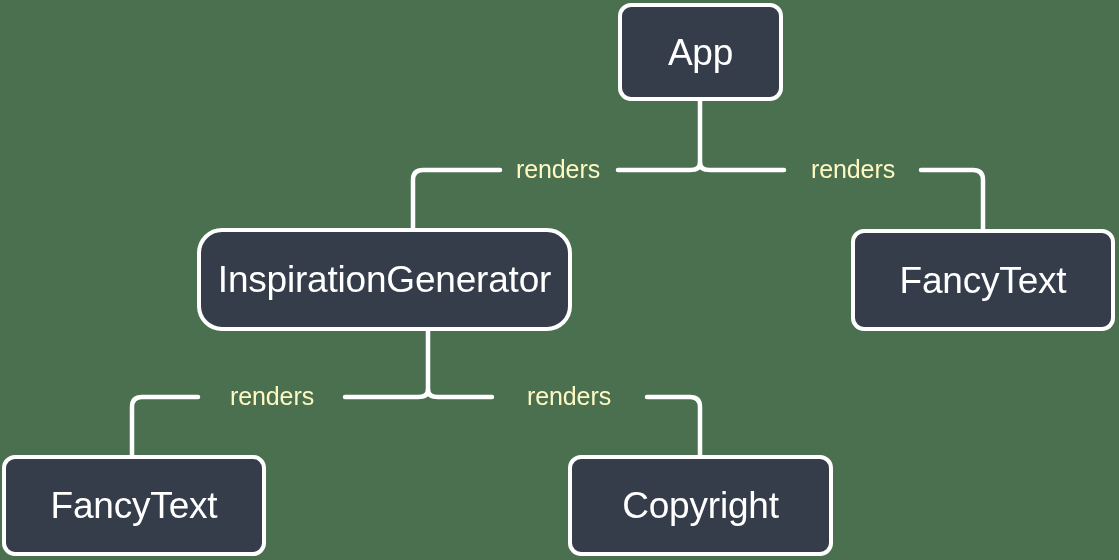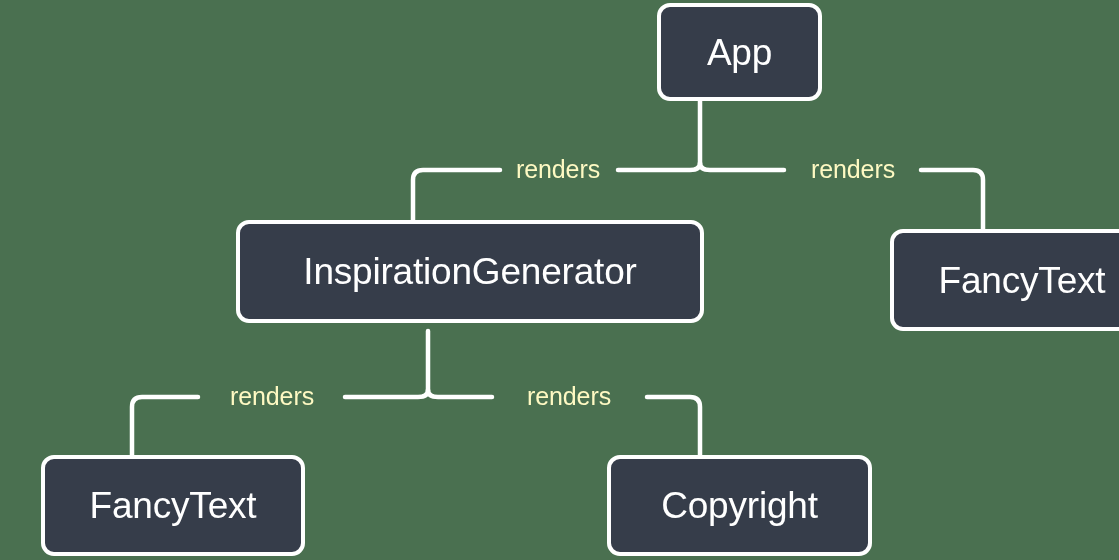--- a/index.html
+++ b/index.html
@@ -30,40 +30,39 @@
     border: 4px solid #ffffff;
     border-radius: 13px;
     display: flex;
     align-items: center;
     justify-content: center;
     color: #ffffff;
     font-size: 37px;
     font-weight: 400;
     letter-spacing: -0.2px;
     white-space: nowrap;
-    margin-left: 39px;
   }
   .node-label {
     display: block;
     line-height: 1;
   }
   .edge-label {
     position: absolute;
     color: #fef9c3;
     font-size: 25px;
     font-weight: 400;
     line-height: 1;
     white-space: nowrap;
     letter-spacing: -0.1px;
     transform: translate(-50%, -50%);
   }
 
   
   #node-app            { left: 618px;  top: 3px;   width: 165px; height: 98px; }
-  #node-inspiration    { left: 197px;  top: 220px; width: 468px; height: 103px; }
+  #node-inspiration    { left: 197px;  top: 228px; width: 375px; height: 103px; border-radius: 25px; }
   #node-fancytext-right{ left: 851px;  top: 229px; width: 264px; height: 102px; }
   #node-fancytext-left { left: 2px;    top: 455px; width: 264px; height: 101px; }
   #node-copyright      { left: 568px;  top: 455px; width: 265px; height: 101px; }
 
   
   #label-app-inspiration  { left: 558px; top: 169px; }
   #label-app-fancytext    { left: 853px; top: 169px; }
   #label-ig-fancytext     { left: 272px; top: 396px; }
   #label-ig-copyright     { left: 569px; top: 396px; }
 </style>

